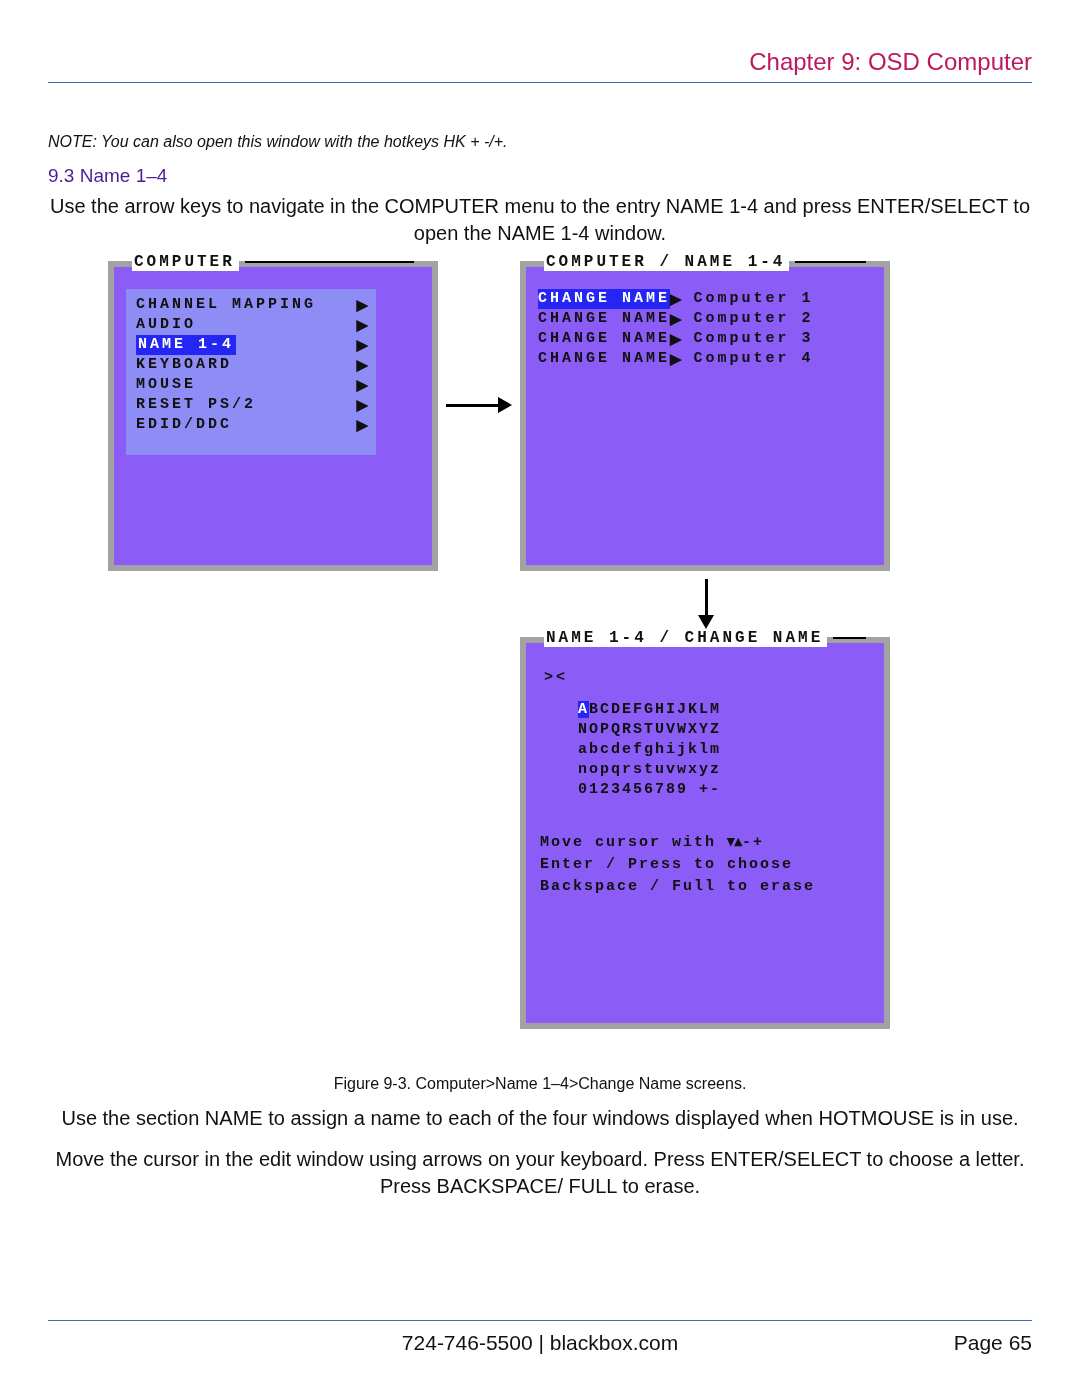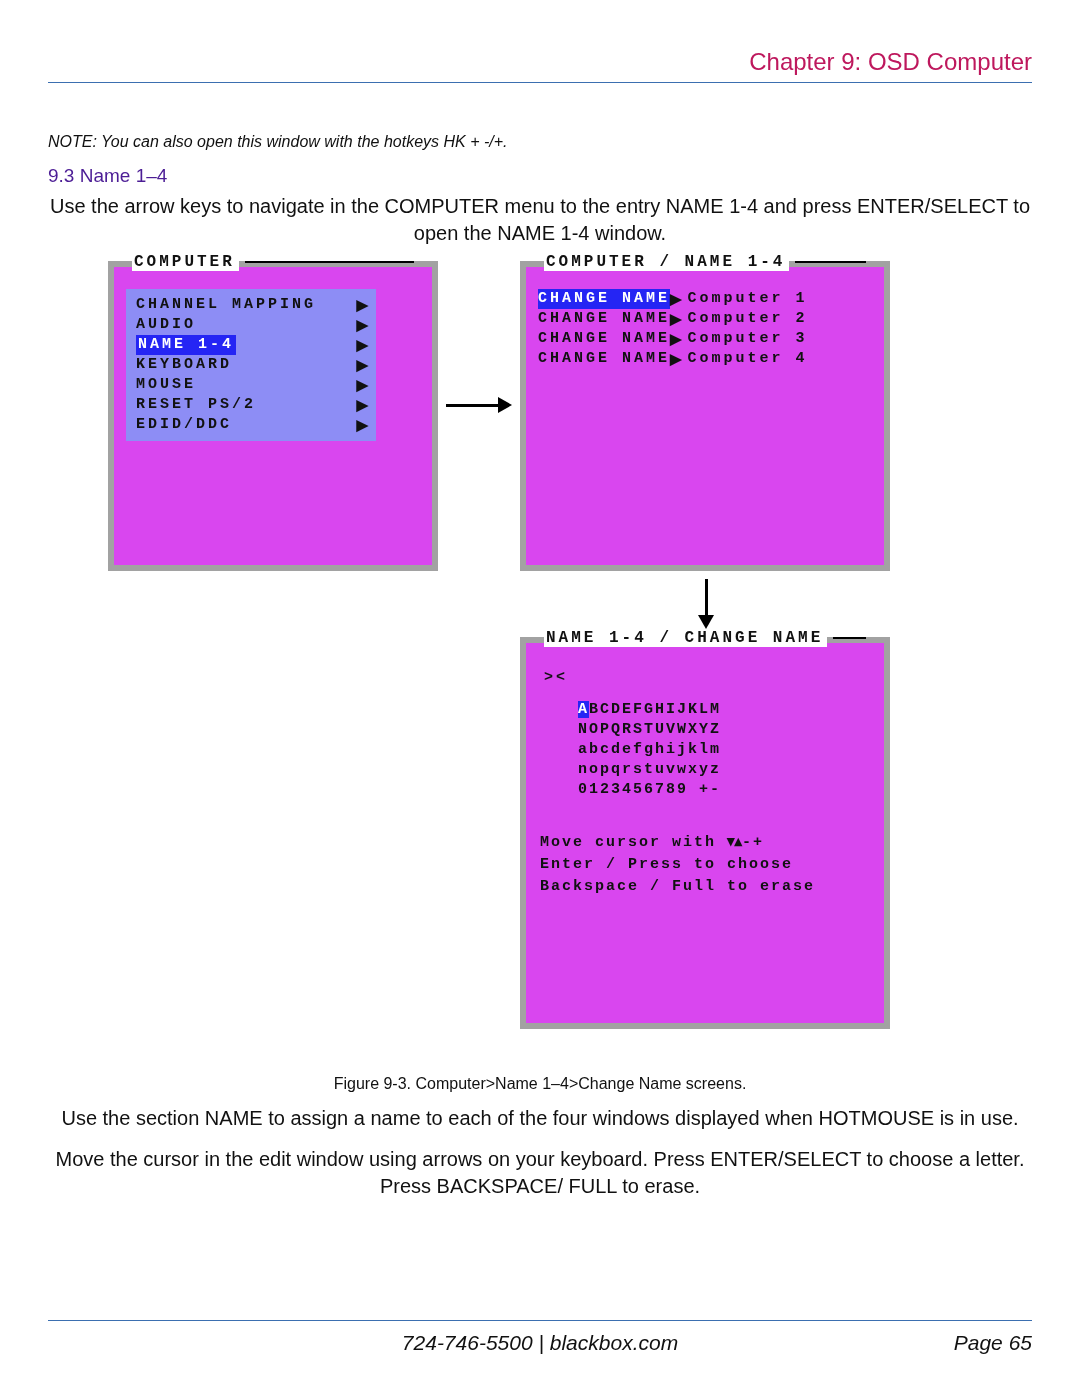--- a/index.html
+++ b/index.html
@@ -48,21 +48,21 @@
   }
   .fig-area {
     position: relative;
     width: 100%;
     height: 810px;
     margin-top: 6px;
   }
   
   .osd {
     position: absolute;
-    background: #d946ef;
+    background: #8b5cf6;
     border: 6px solid #a2a2a2;
   }
   .osd-title-wrap {
     position: absolute;
     top: -14px;
     left: 18px;
     right: 18px;
     display: flex;
     align-items: center;
   }
@@ -83,21 +83,21 @@
   }
   .osd-body {
     padding: 22px 8px 10px 12px;
     font-family: "Courier New", monospace;
     font-weight: bold;
     font-size: 15px;
     letter-spacing: 3px;
   }
   .menu-block {
     background: #8d8df5;
-    padding: 6px 0 6px 0;
+    padding: 6px 0 20px 0;
     width: 250px;
   }
   .menu-row {
     display: flex;
     justify-content: space-between;
     padding: 0 8px 0 10px;
     line-height: 20px;
   }
   .menu-row.sel .menu-label {
     background: #2525f4;
@@ -114,21 +114,21 @@
     white-space: nowrap;
   }
   .name-row .cn {
     margin-right: 0;
   }
   .name-row.sel .cn {
     background: #2525f4;
     color: #fff;
   }
   .name-row .val {
-    margin-left: 6px;
+    margin-left: 12px;
   }
   .cursor-line {
     font-family: "Courier New", monospace;
     font-weight: bold;
     letter-spacing: 3px;
     margin: 4px 0 14px 6px;
   }
   .char-block {
     margin-left: 40px;
     line-height: 20px;
@@ -192,21 +192,20 @@
   }
   .footer-hr {
     border: none;
     border-top: 1.5px solid #3b6fb0;
     margin: 0 0 10px 0;
   }
   .footer-row {
     display: flex;
     justify-content: space-between;
     font-size: 21px;
-    font-style: italic;
   }
   .footer-center {
     position: absolute;
     left: 0; right: 0;
     text-align: center;
     font-size: 21px;
   }
   .footer-page {
     z-index: 1;
   }

